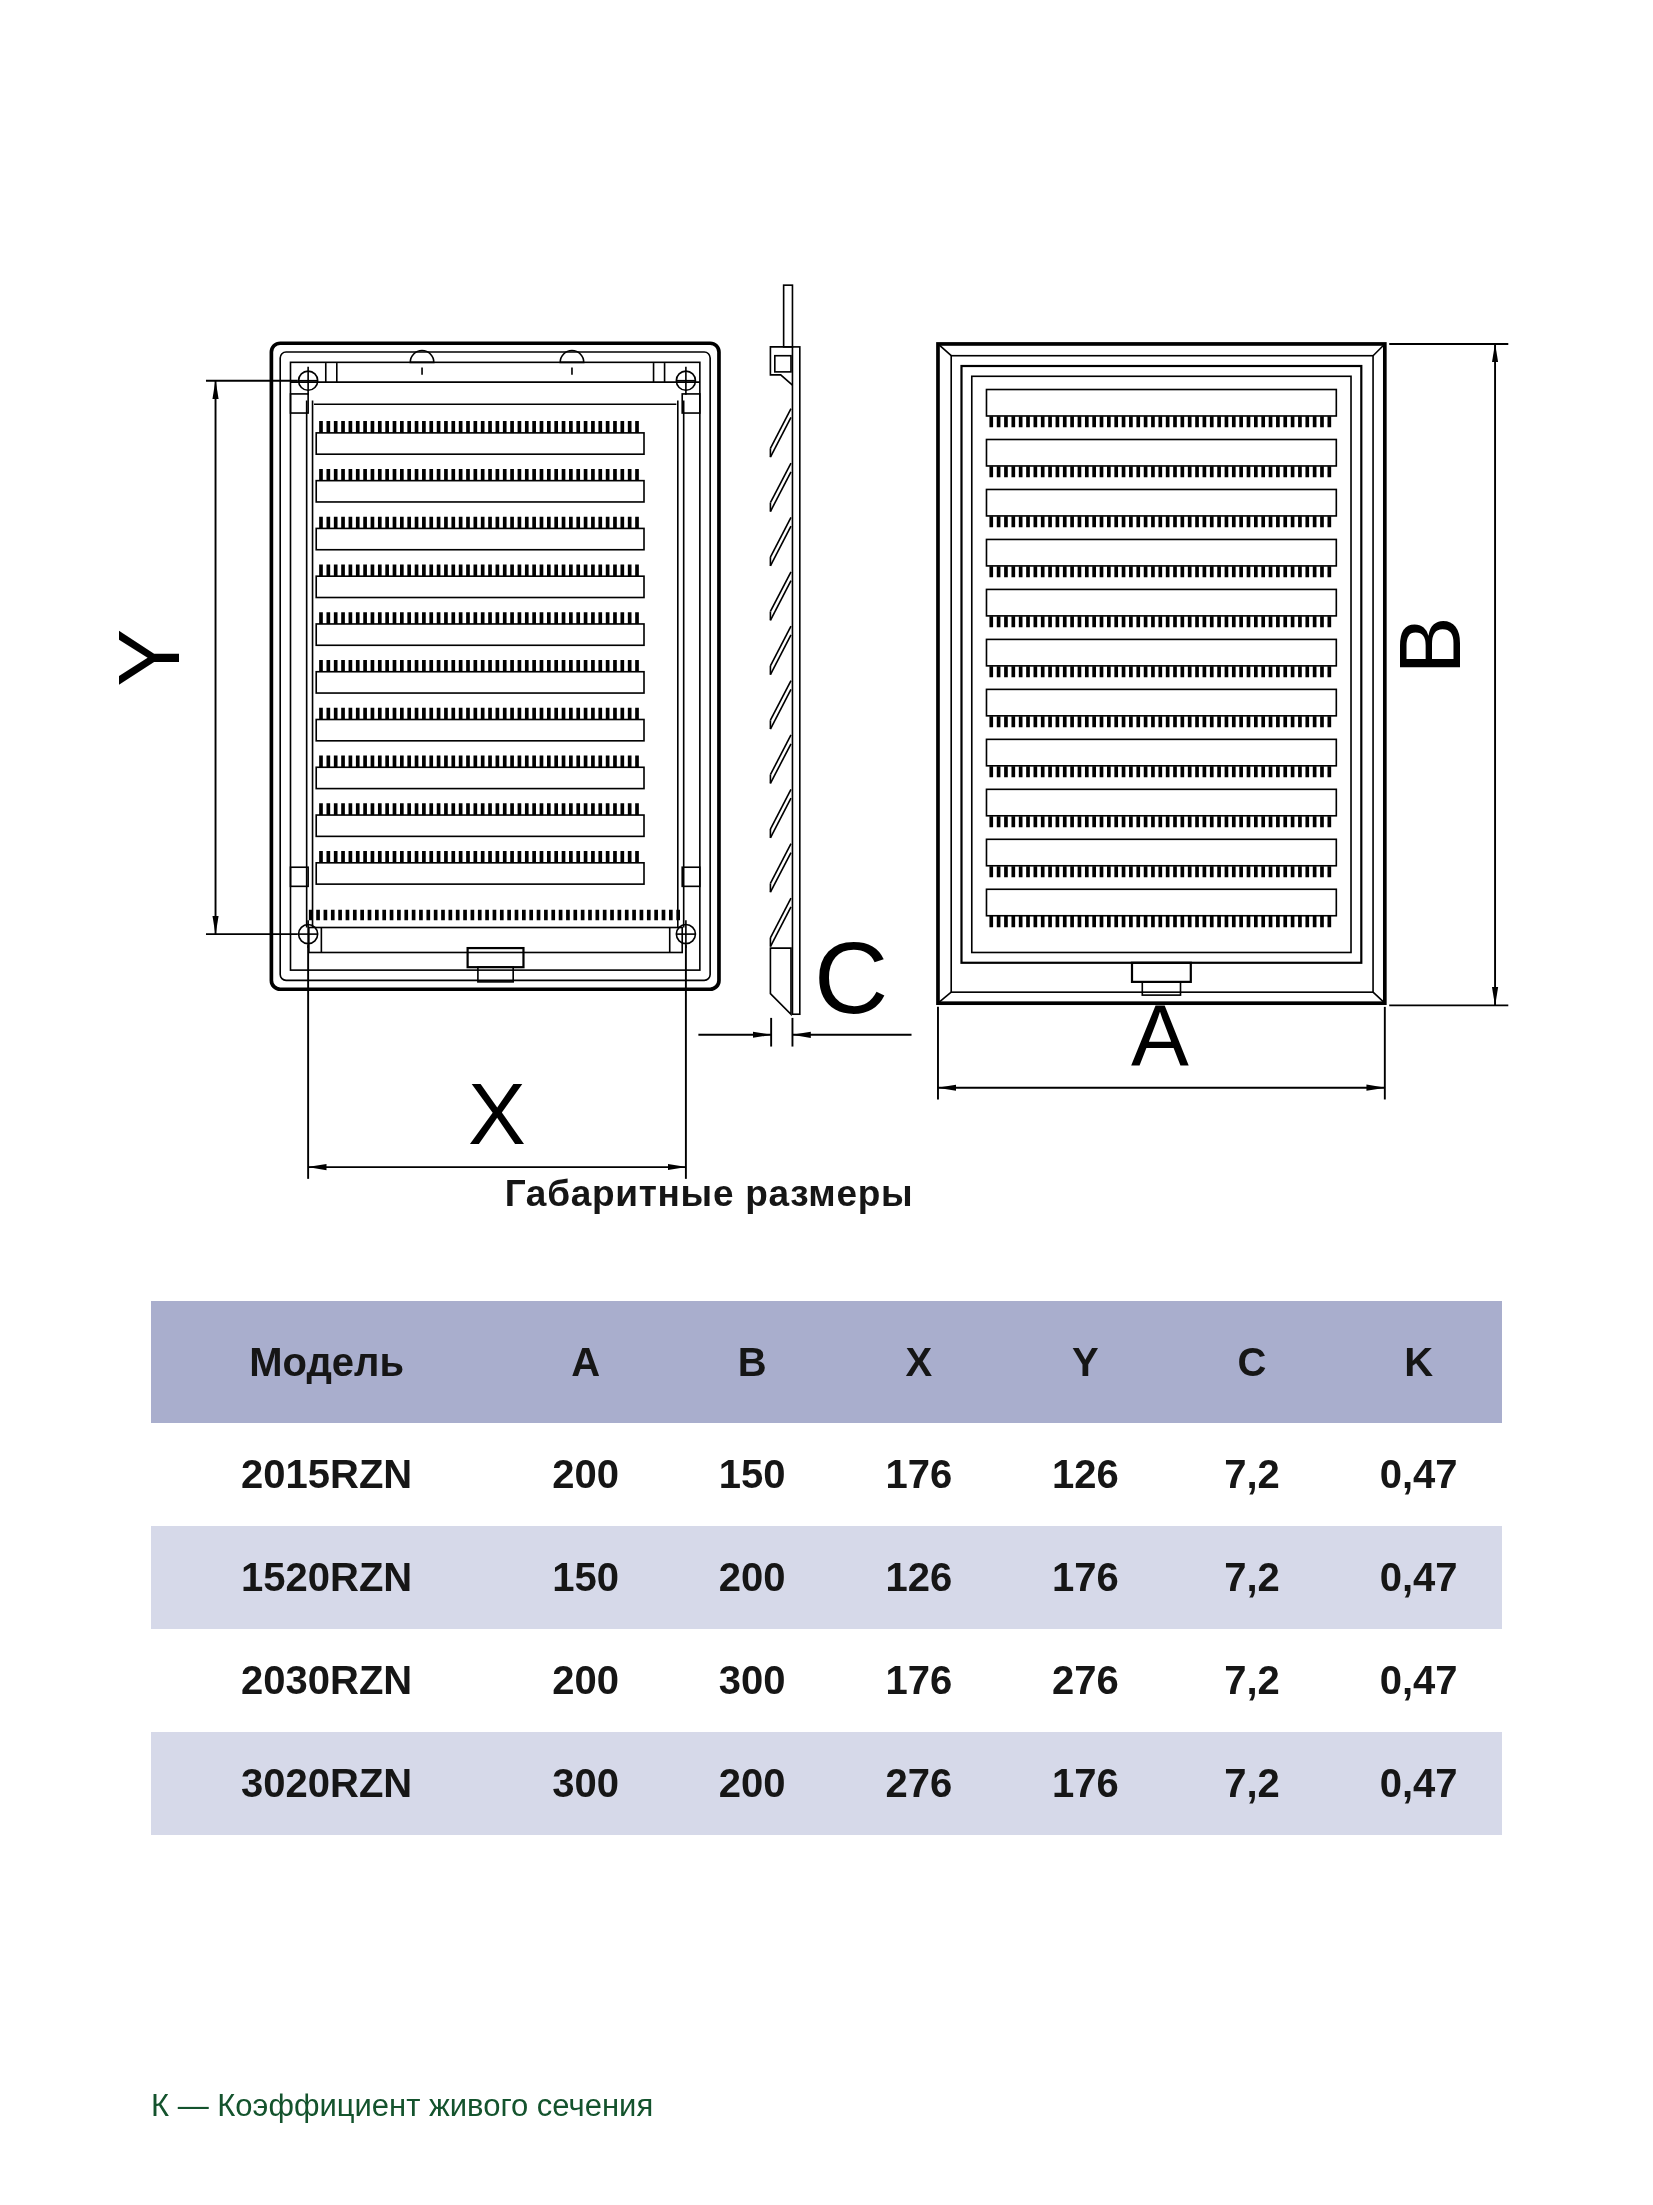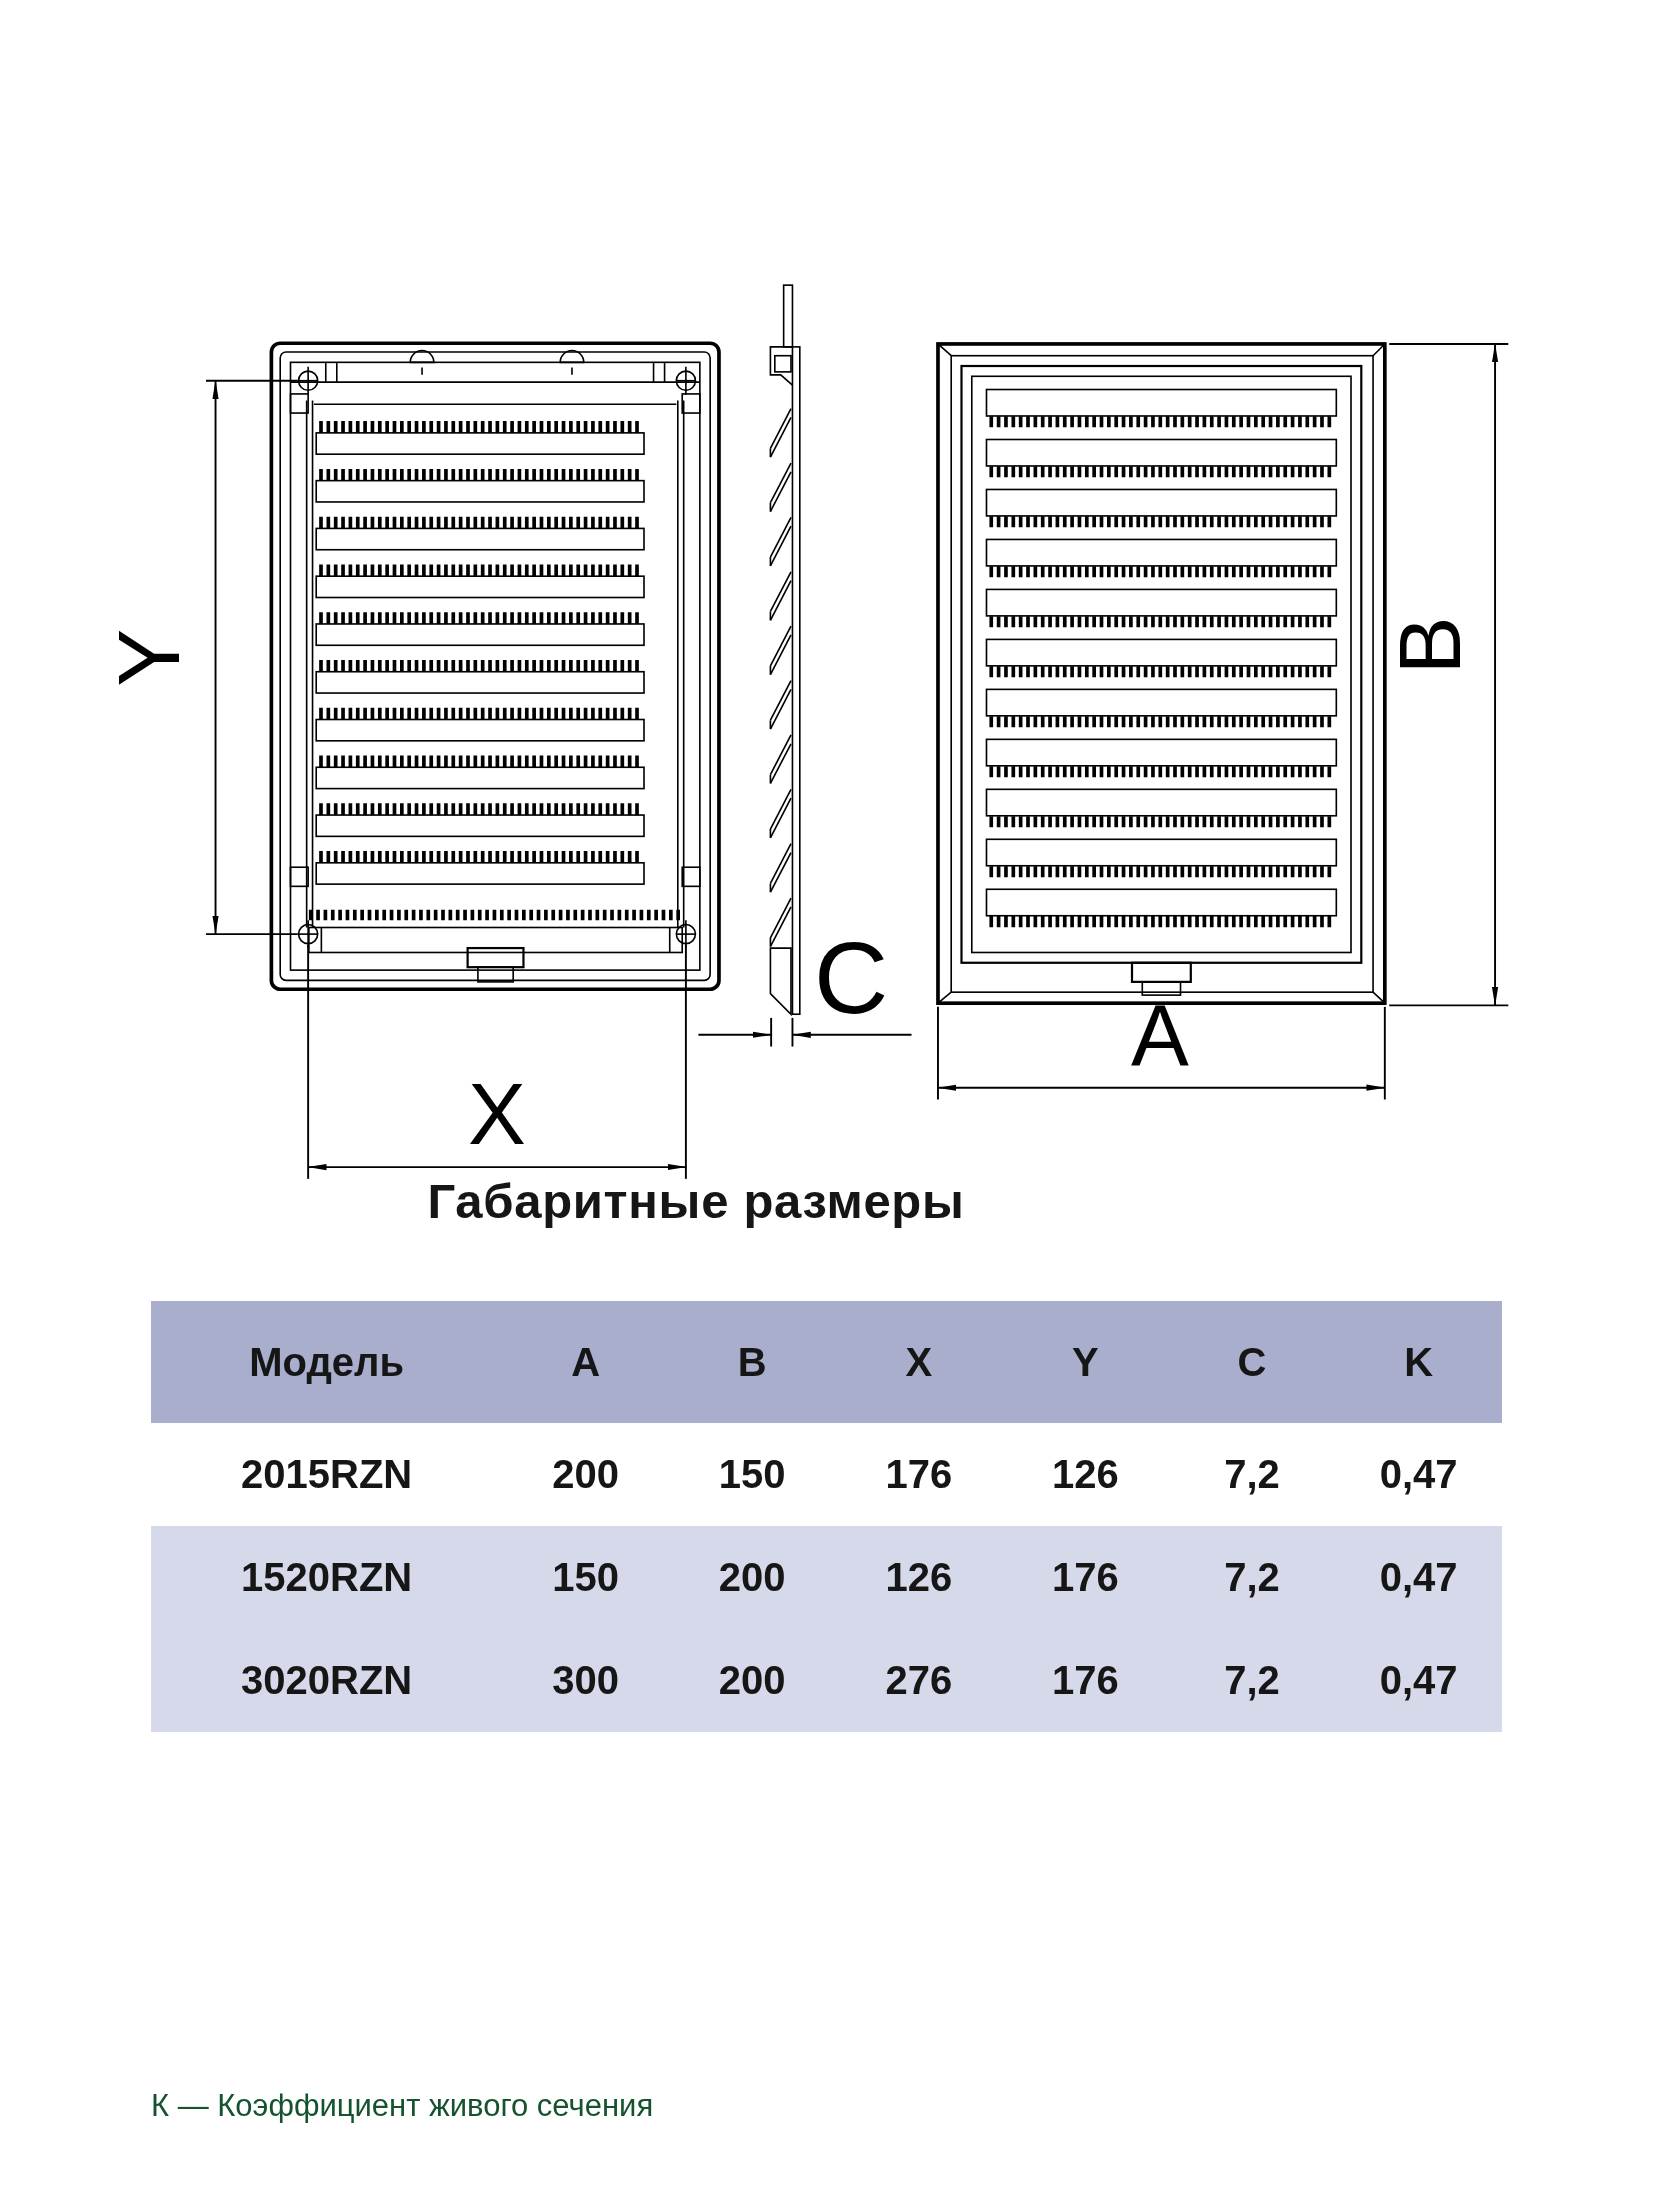--- a/index.html
+++ b/index.html
@@ -13,22 +13,22 @@
   #drawing svg{display:block;}
   .ln{stroke:#000;fill:none;}
   .thick{stroke-width:5;}
   .med{stroke-width:3;}
   .thin{stroke-width:2.2;}
   .dim{stroke:#000;stroke-width:2.6;fill:none;}
   .teeth{stroke:#000;stroke-dasharray:5 5;fill:none;}
   .dimlabel{font-family:"Liberation Sans", sans-serif;font-weight:400;fill:#000;}
   
   #title{
-    position:absolute;left:4px;top:1173px;width:1384px;text-align:center;
-    font-size:49px;font-weight:700;letter-spacing:0.7px;
+    position:absolute;left:17px;top:1173px;width:1384px;text-align:center;
+    font-size:37px;font-weight:700;letter-spacing:0.7px;
   }
   
   #dim-table{
     position:absolute;left:151px;top:1301px;width:1351px;
     border-collapse:collapse;table-layout:fixed;
     font-size:40px;font-weight:700;text-align:center;
   }
   #dim-table th,#dim-table td{padding:0;border:none;}
   #dim-table thead tr{height:122px;background:var(--header-bg,#a9aecd);}
   #dim-table tbody tr{height:103px;margin-top:28px;}
@@ -289,20 +289,29 @@
       </tr>
       <tr class="alt">
         <td>1520RZN</td>
         <td>150</td>
         <td>200</td>
         <td>126</td>
         <td>176</td>
         <td>7,2</td>
         <td>0,47</td>
       </tr>
+      <tr>
+        <td>2030RZN</td>
+        <td>200</td>
+        <td>300</td>
+        <td>176</td>
+        <td>276</td>
+        <td>7,2</td>
+        <td>0,47</td>
+      </tr>
       <tr class="alt">
         <td>3020RZN</td>
         <td>300</td>
         <td>200</td>
         <td>276</td>
         <td>176</td>
         <td>7,2</td>
         <td>0,47</td>
       </tr>
     </tbody>

